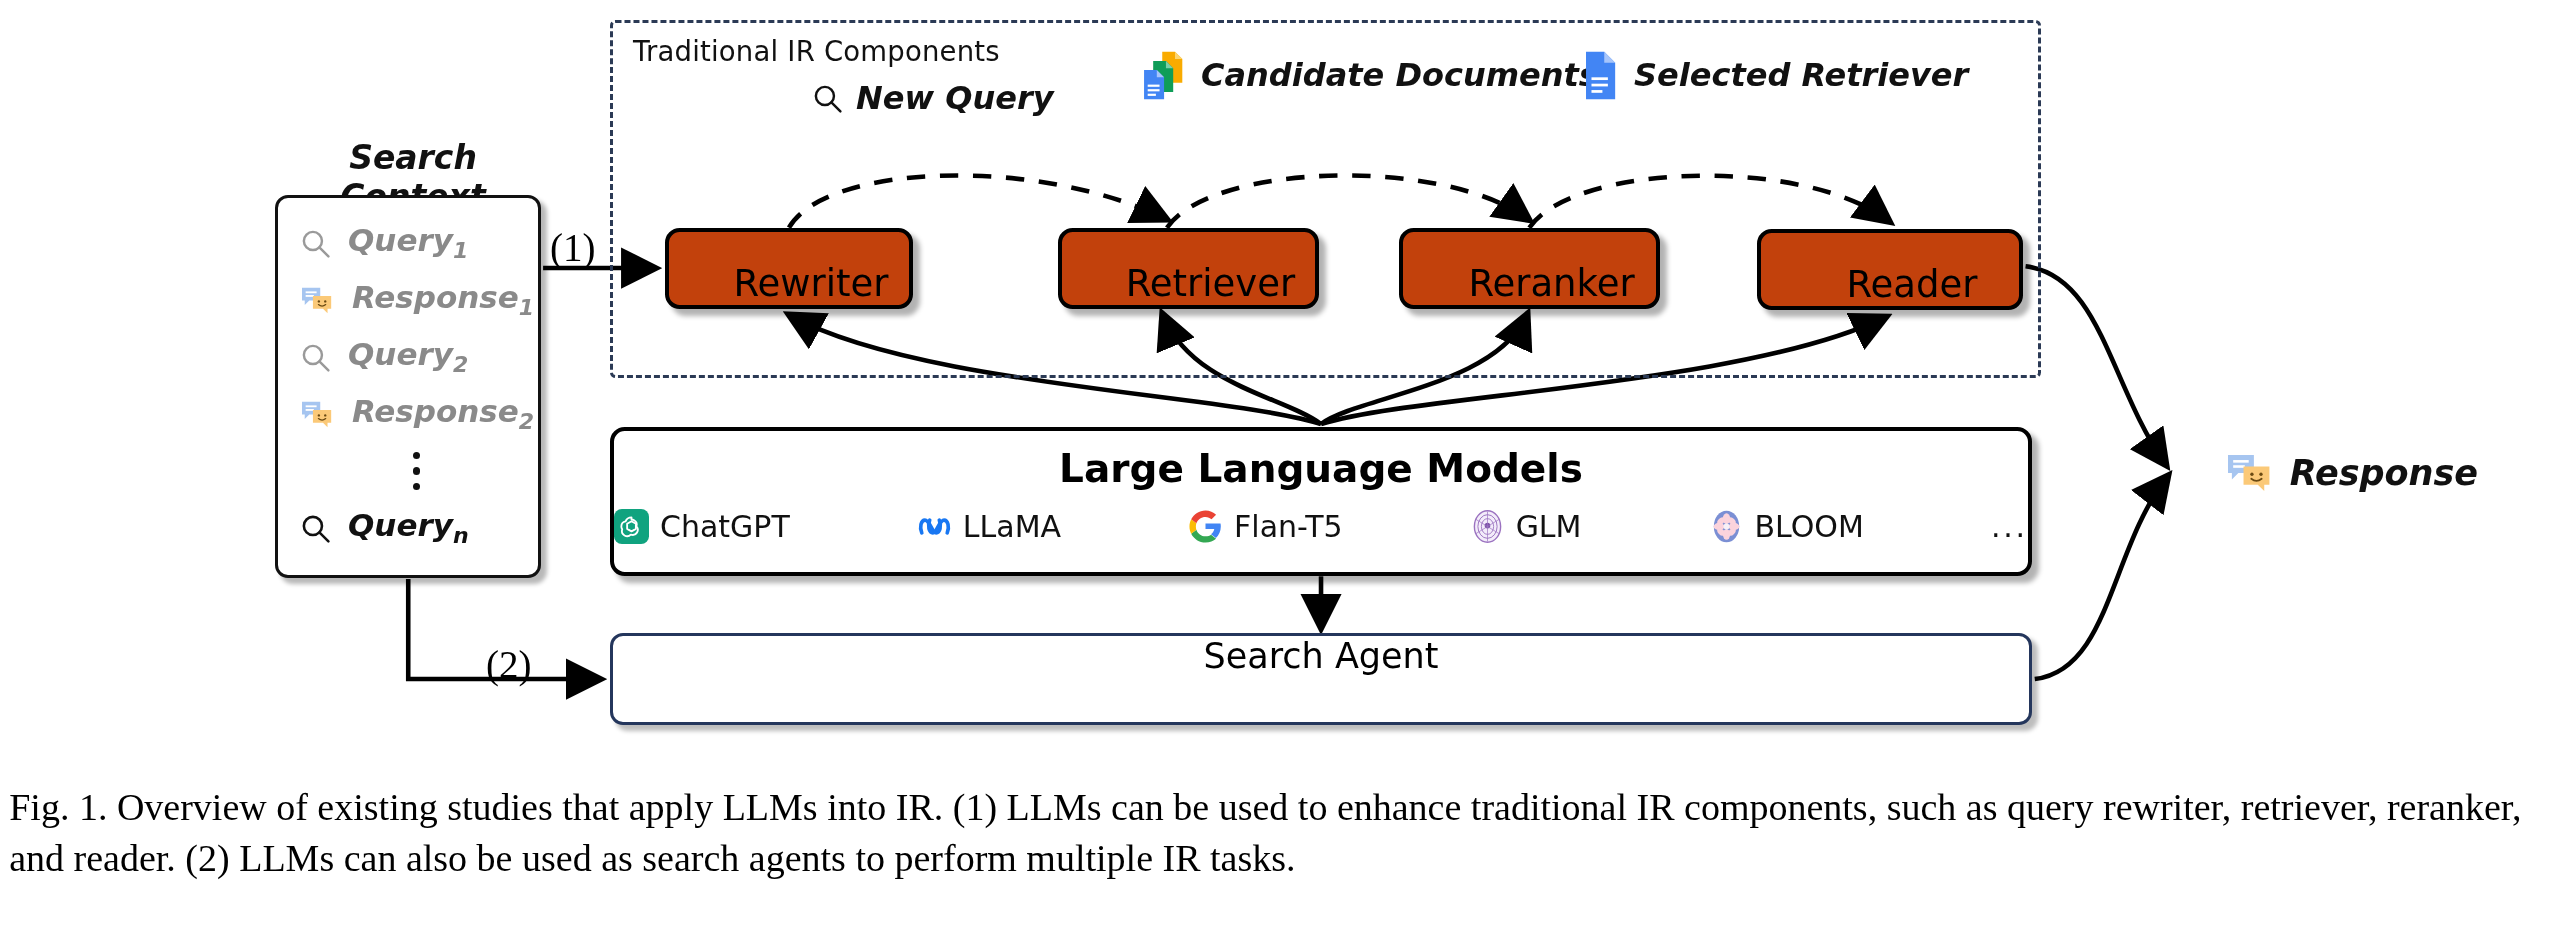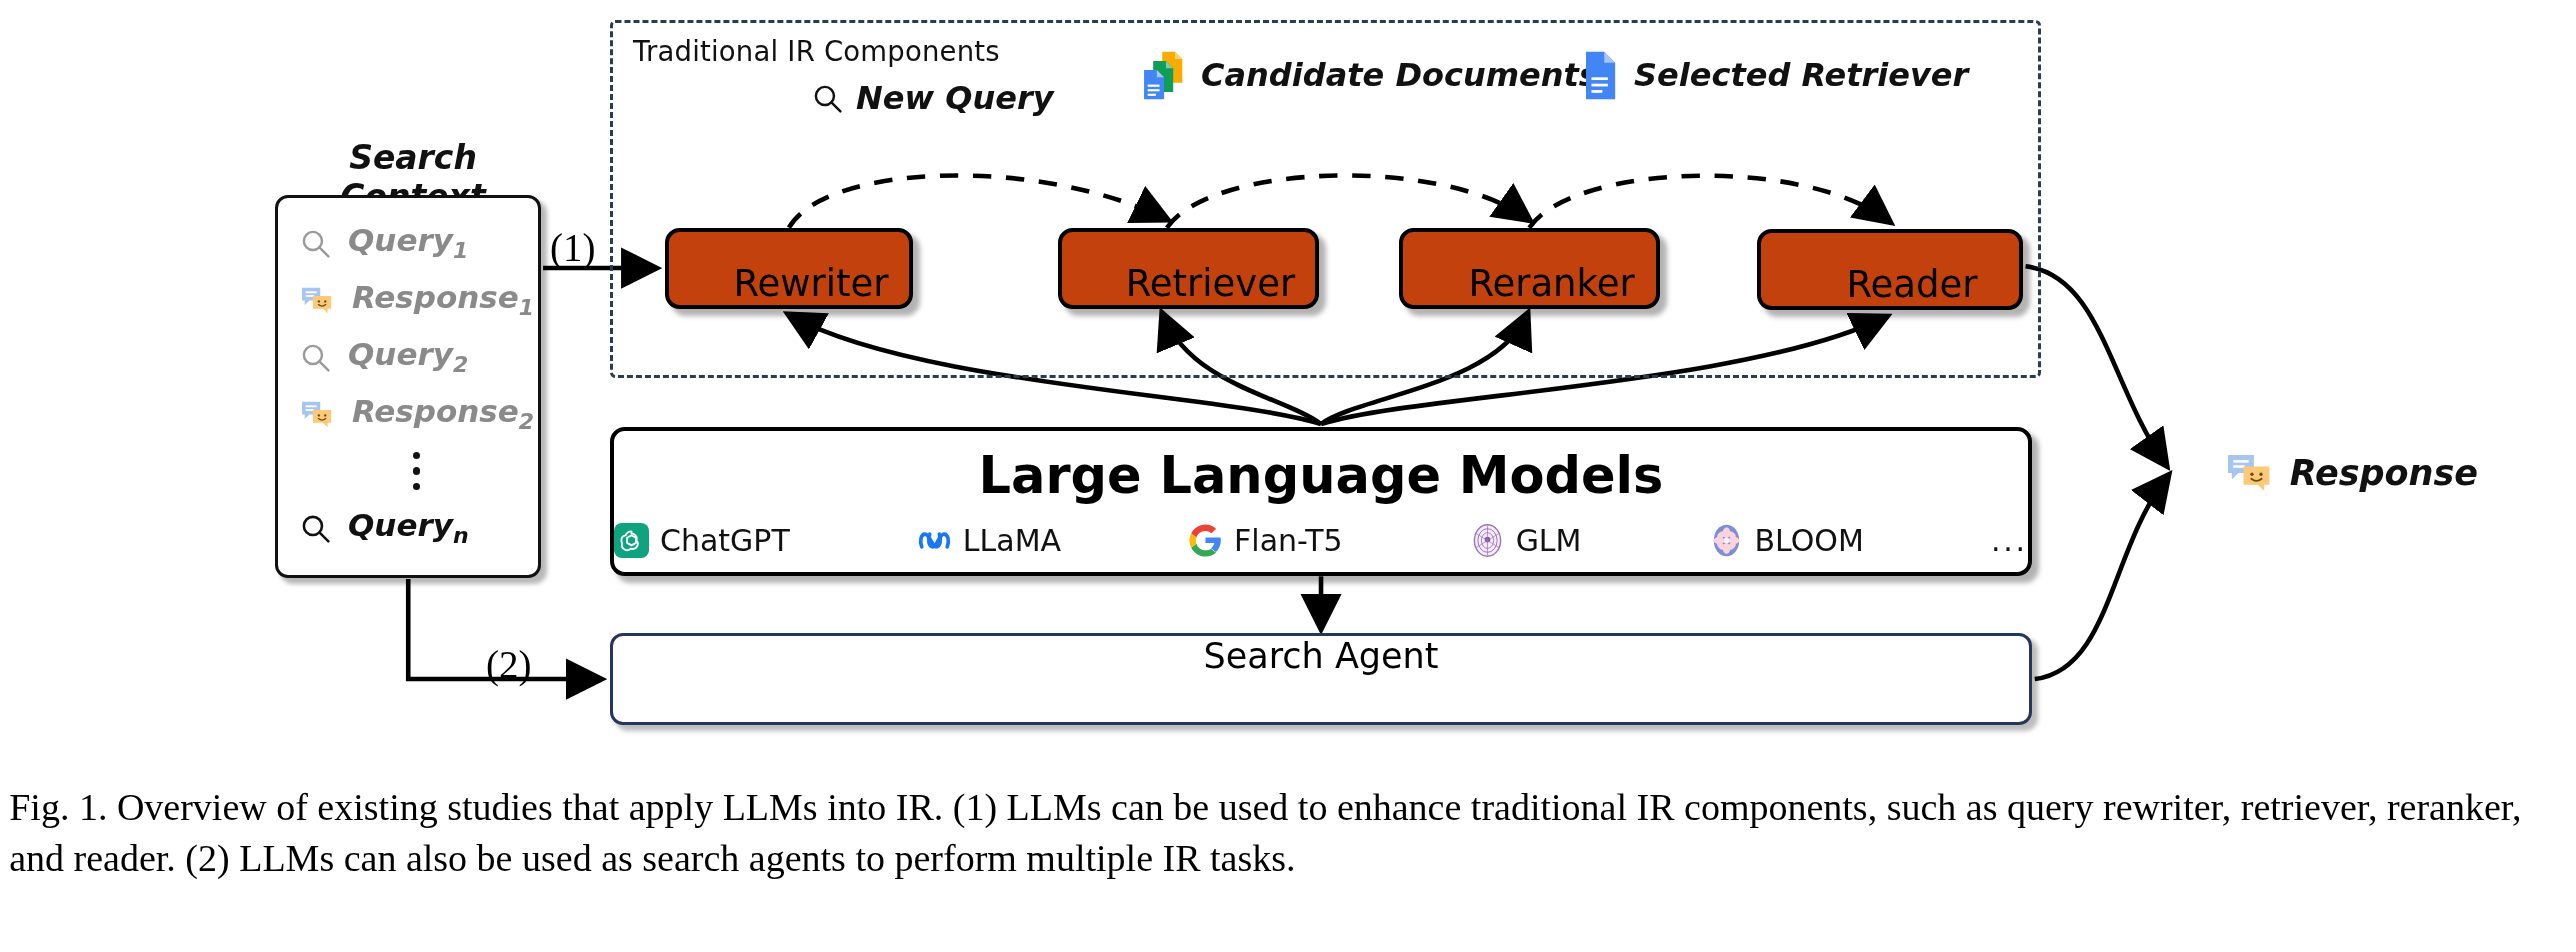--- a/index.html
+++ b/index.html
@@ -84,21 +84,21 @@
   #step2{left:486px;top:642px;}
 
   
   #llm-panel{
     left:610px;top:427px;width:1422px;height:149px;
     box-sizing:border-box;background:#fff;border:4.6px solid #000;border-radius:14.7px;
     box-shadow:6.4px 6.4px 5.5px rgba(0,0,0,.30);
   }
   #llm-title{
     margin-top:14.7px;text-align:center;
-    font-family:"DejaVu Sans",sans-serif;font-size:51px;font-weight:bold;color:#000;
+    font-family:"DejaVu Sans",sans-serif;font-size:39px;font-weight:bold;color:#000;
   }
   #llm-row{
     display:flex;align-items:center;justify-content:space-between;gap:50px;margin-top:18.3px;
   }
   .llm-item{display:flex;align-items:center;gap:11px;white-space:nowrap;}
   .llm-name{font-family:"DejaVu Sans",sans-serif;font-size:30px;color:#111;}
   #llm-ellipsis{font-family:"DejaVu Sans",sans-serif;font-size:30px;color:#111;letter-spacing:2.8px;}
 
   
   .logo{width:35px;height:35px;display:block;}

